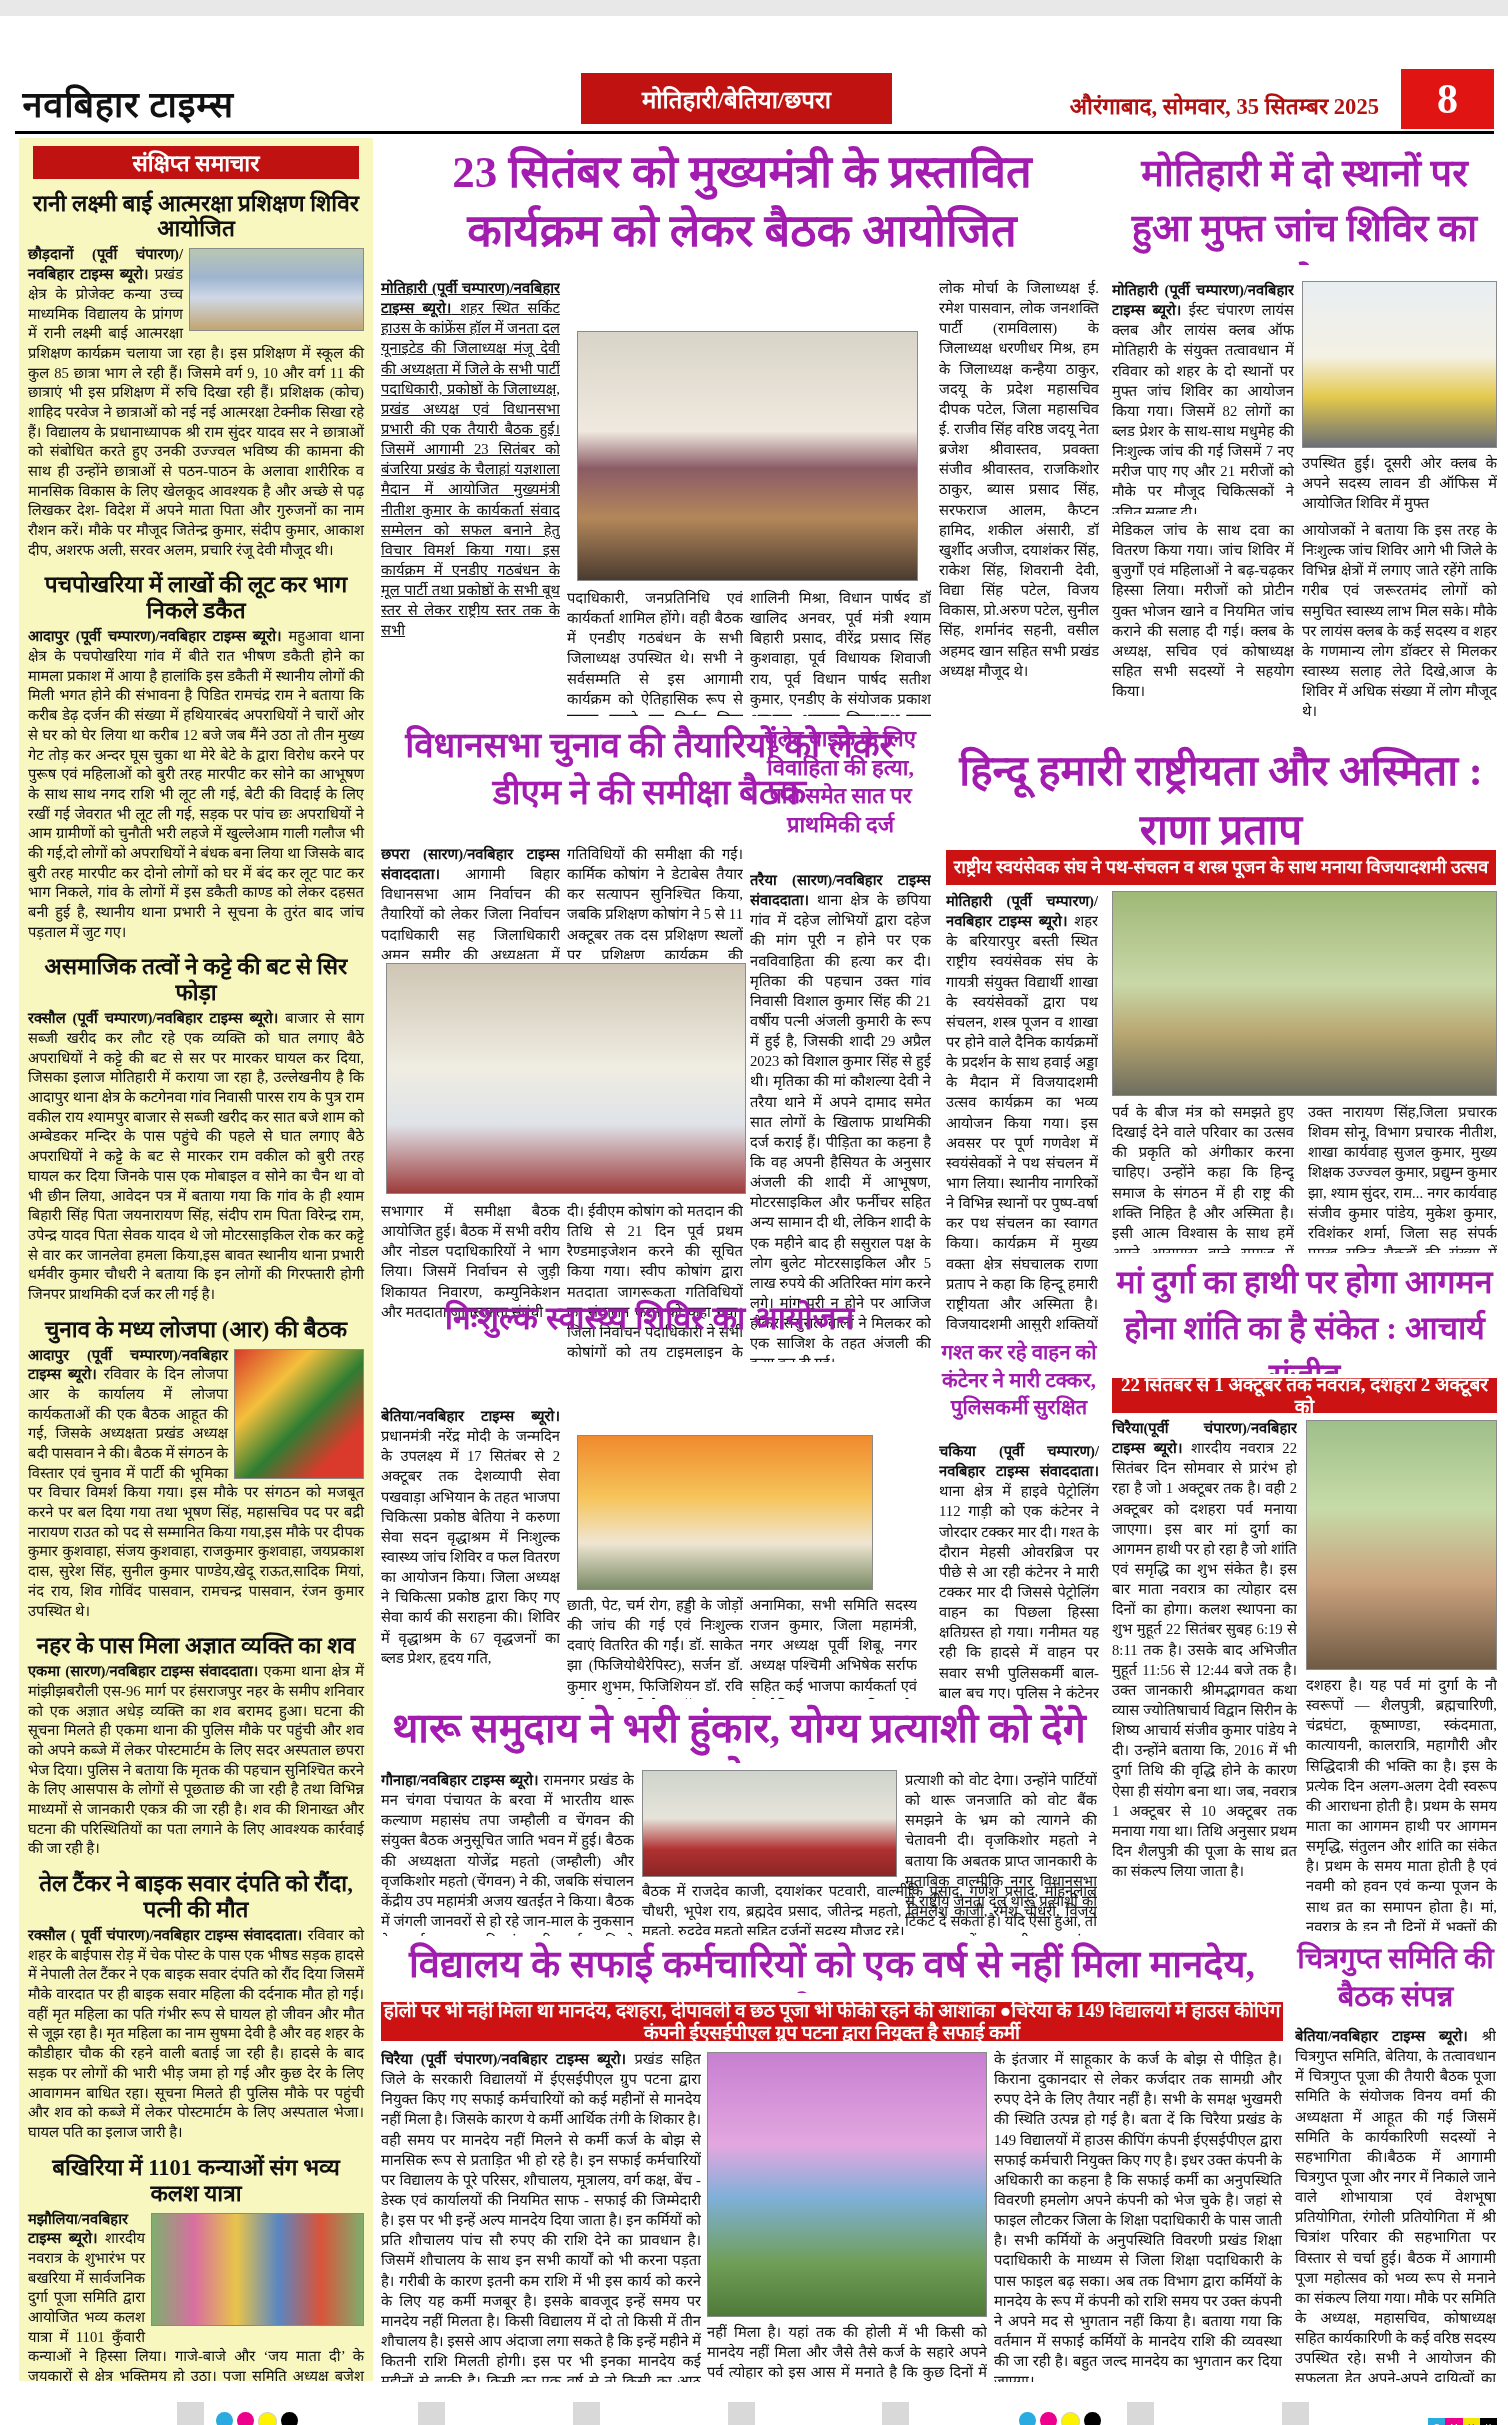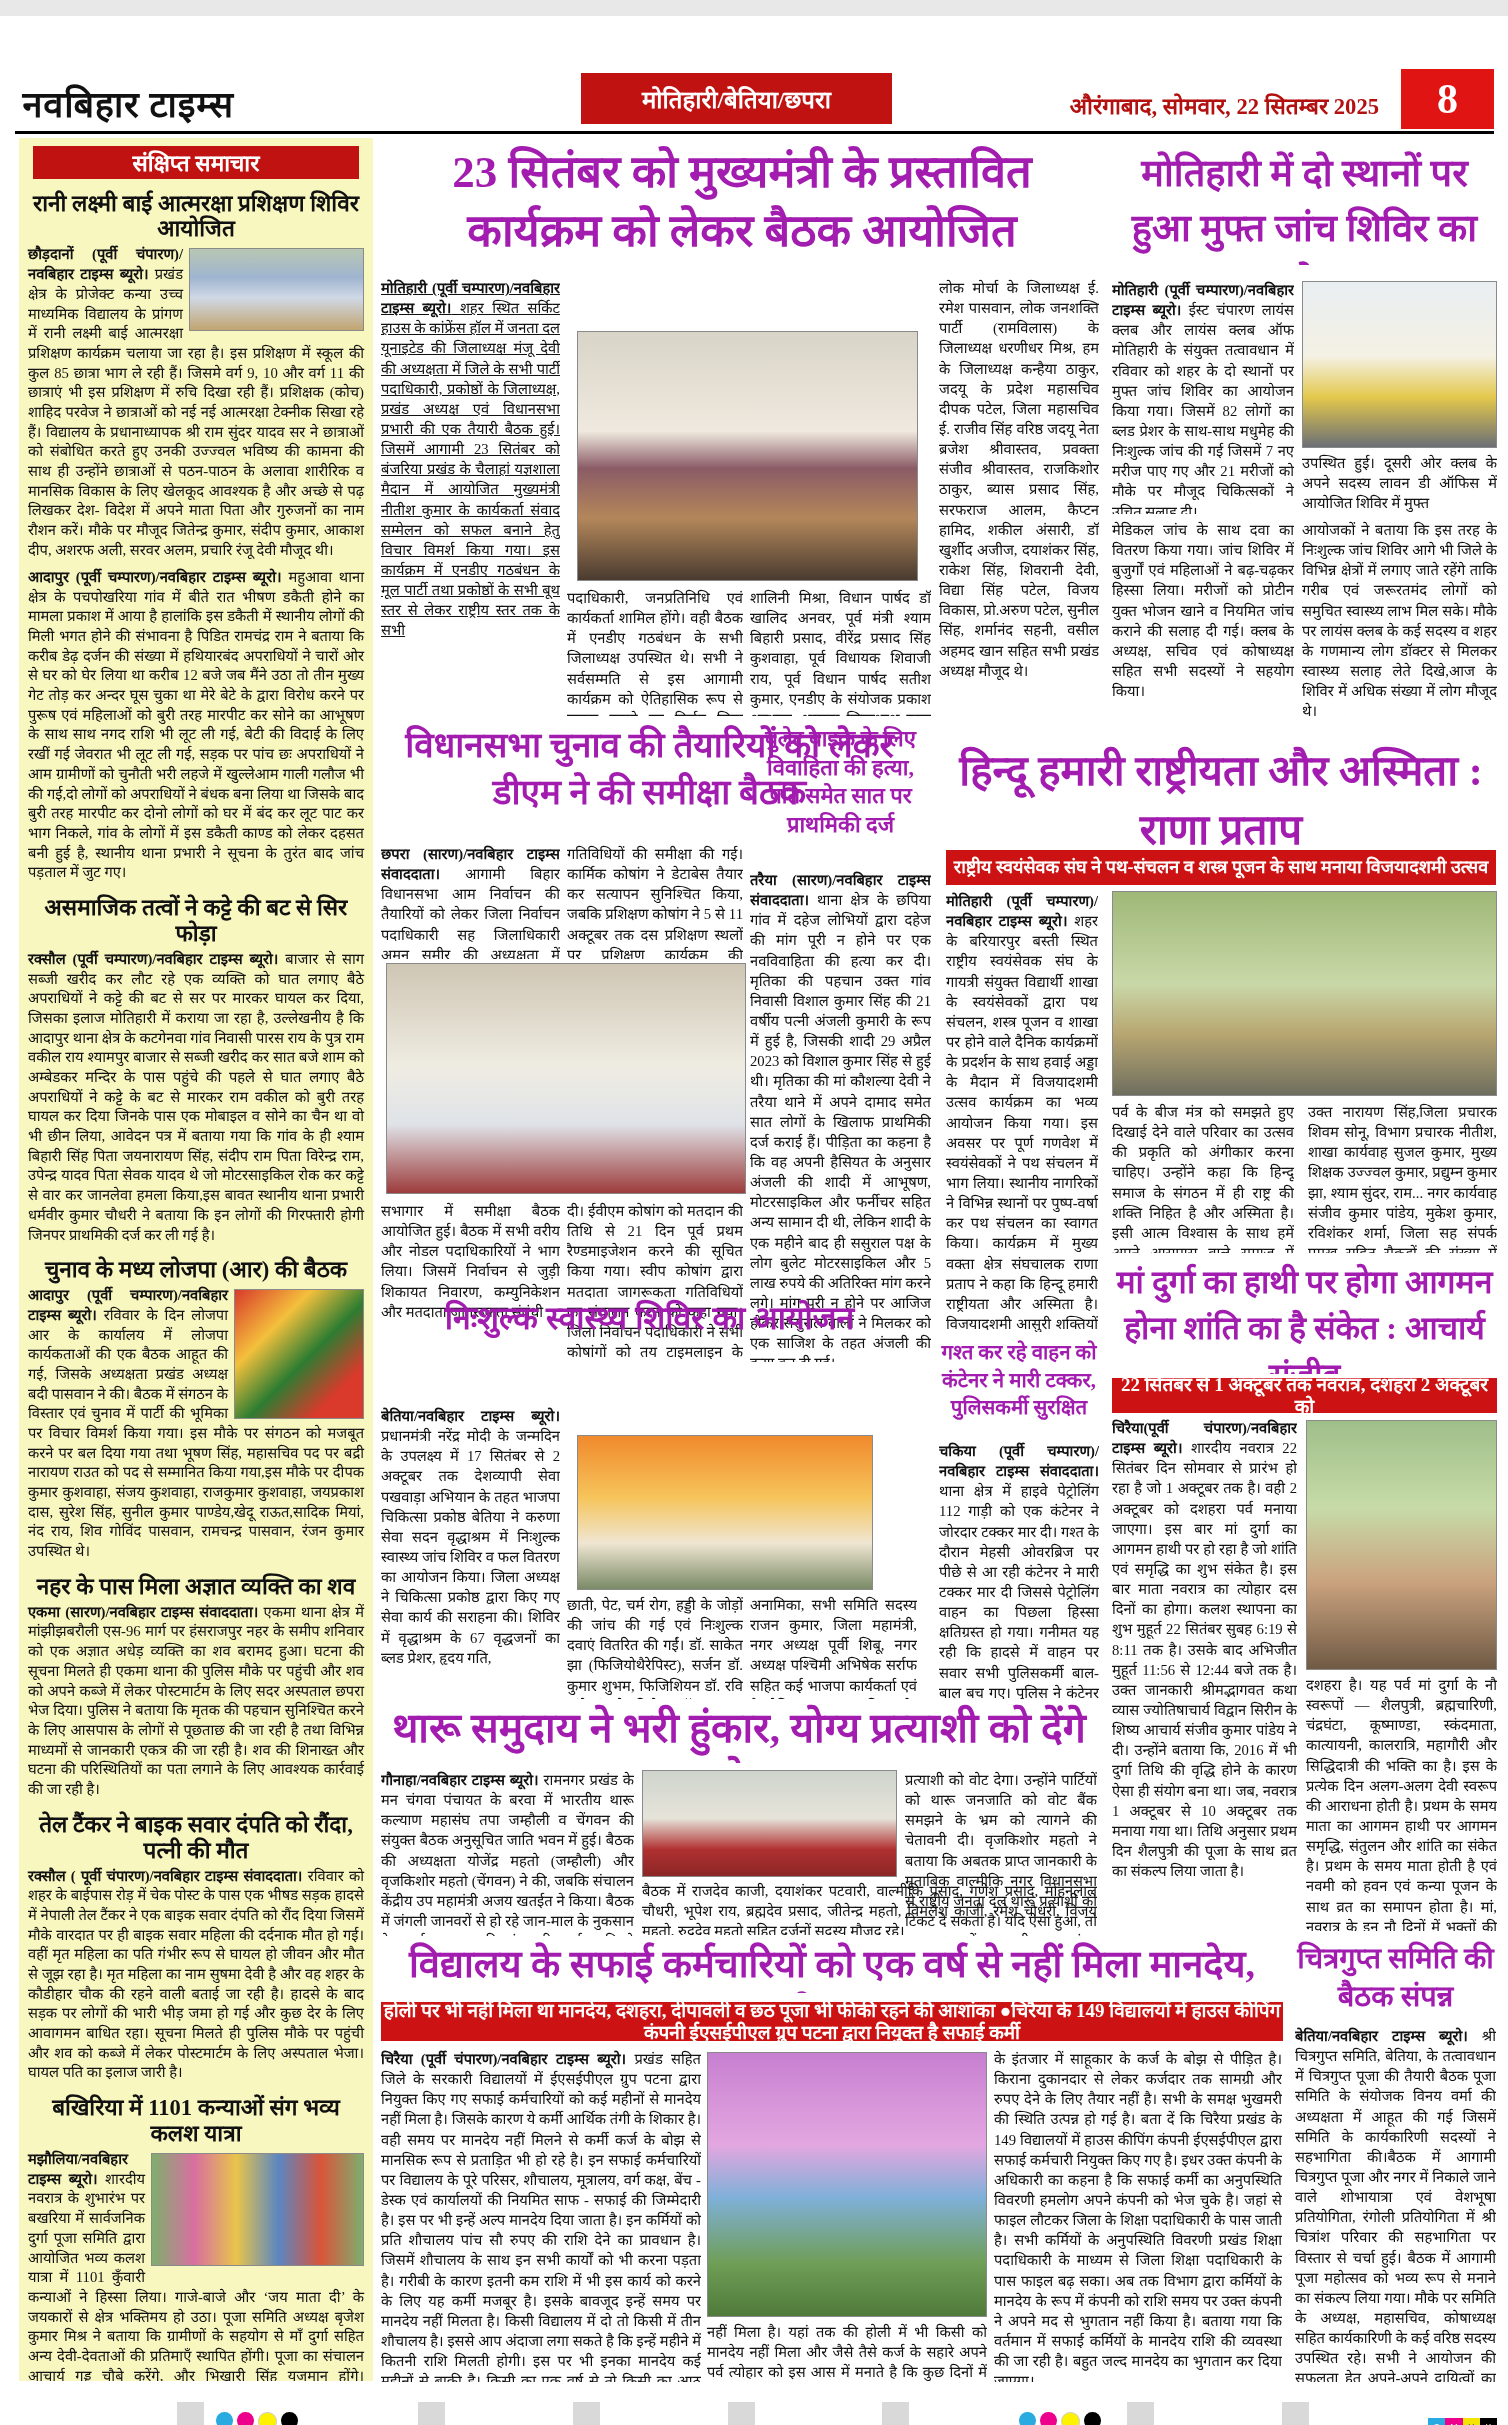--- a/index.html
+++ b/index.html
@@ -59,37 +59,38 @@
   .chip{width:17.3px;height:17.3px;font-size:9px;color:#fff;display:flex;align-items:center;
         justify-content:center;font-family:"Liberation Sans",sans-serif;}
 </style>
 </head>
 <body>
 
 <div id="page">
 
   <div class="masthead">नवबिहार टाइम्स</div>
   <div class="edition-box">मोतिहारी/बेतिया/छपरा</div>
-  <div class="dateline">औरंगाबाद, सोमवार, 22 सितम्बर 2025</div>
+  <div class="dateline">औरंगाबाद, सोमवार, 35 सितम्बर 2025</div>
   <div class="pagenum-box">8</div>
   <div class="top-rule"></div>
 
   <div class="briefs">
     <div class="briefs-title">संक्षिप्त समाचार</div>
 
     <div class="brief-art">
       <h3>रानी लक्ष्मी बाई आत्मरक्षा प्रशिक्षण शिविर आयोजित</h3>
       <p>
         <span class="photo ph-students ph-right" style="width:175px;height:83px;"></span>
         <span class="lead">छौड़दानों (पूर्वी चंपारण)/नवबिहार टाइम्स ब्यूरो।</span>
         <span>प्रखंड क्षेत्र के प्रोजेक्ट कन्या उच्च माध्यमिक विद्यालय के प्रांगण में रानी लक्ष्मी बाई आत्मरक्षा प्रशिक्षण कार्यक्रम चलाया जा रहा है। इस प्रशिक्षण में स्कूल की कुल 85 छात्रा भाग ले रही हैं। जिसमे वर्ग 9, 10 और वर्ग 11 की छात्राएं भी इस प्रशिक्षण में रुचि दिखा रही हैं। प्रशिक्षक (कोच) शाहिद परवेज ने छात्राओं को नई नई आत्मरक्षा टेक्नीक सिखा रहे हैं। विद्यालय के प्रधानाध्यापक श्री राम सुंदर यादव सर ने छात्राओं को संबोधित करते हुए उनकी उज्ज्वल भविष्य की कामना की साथ ही उन्होंने छात्राओं से पठन-पाठन के अलावा शारीरिक व मानसिक विकास के लिए खेलकूद आवश्यक है और अच्छे से पढ़ लिखकर देश- विदेश में अपने माता पिता और गुरुजनों का नाम रौशन करें। मौके पर मौजूद जितेन्द्र कुमार, संदीप कुमार, आकाश दीप, अशरफ अली, सरवर अलम, प्रचारि रंजू देवी मौजूद थी।</span>
       </p>
     </div>
 
     <div class="brief-art">
+      <h3>पचपोखरिया में लाखों की लूट कर भाग निकले डकैत</h3>
       <p>
         <span class="lead">आदापुर (पूर्वी चम्पारण)/नवबिहार टाइम्स ब्यूरो।</span>
         <span>महुआवा थाना क्षेत्र के पचपोखरिया गांव में बीते रात भीषण डकैती होने का मामला प्रकाश में आया है हालांकि इस डकैती में स्थानीय लोगों की मिली भगत होने की संभावना है पिडित रामचंद्र राम ने बताया कि करीब डेढ़ दर्जन की संख्या में हथियारबंद अपराधियों ने चारों ओर से घर को घेर लिया था करीब 12 बजे जब मैंने उठा तो तीन मुख्य गेट तोड़ कर अन्दर घूस चुका था मेरे बेटे के द्वारा विरोध करने पर पुरूष एवं महिलाओं को बुरी तरह मारपीट कर सोने का आभूषण के साथ साथ नगद राशि भी लूट ली गई, बेटी की विदाई के लिए रखीं गई जेवरात भी लूट ली गई, सड़क पर पांच छः अपराधियों ने आम ग्रामीणों को चुनौती भरी लहजे में खुल्लेआम गाली गलौज भी की गई,दो लोगों को अपराधियों ने बंधक बना लिया था जिसके बाद बुरी तरह मारपीट कर दोनो लोगों को घर में बंद कर लूट पाट कर भाग निकले, गांव के लोगों में इस डकैती काण्ड को लेकर दहसत बनी हुई है, स्थानीय थाना प्रभारी ने सूचना के तुरंत बाद जांच पड़ताल में जुट गए।</span>
       </p>
     </div>
 
     <div class="brief-art">
       <h3>असमाजिक तत्वों ने कट्टे की बट से सिर फोड़ा</h3>
       <p>
         <span class="lead">रक्सौल (पूर्वी चम्पारण)/नवबिहार टाइम्स ब्यूरो।</span>

